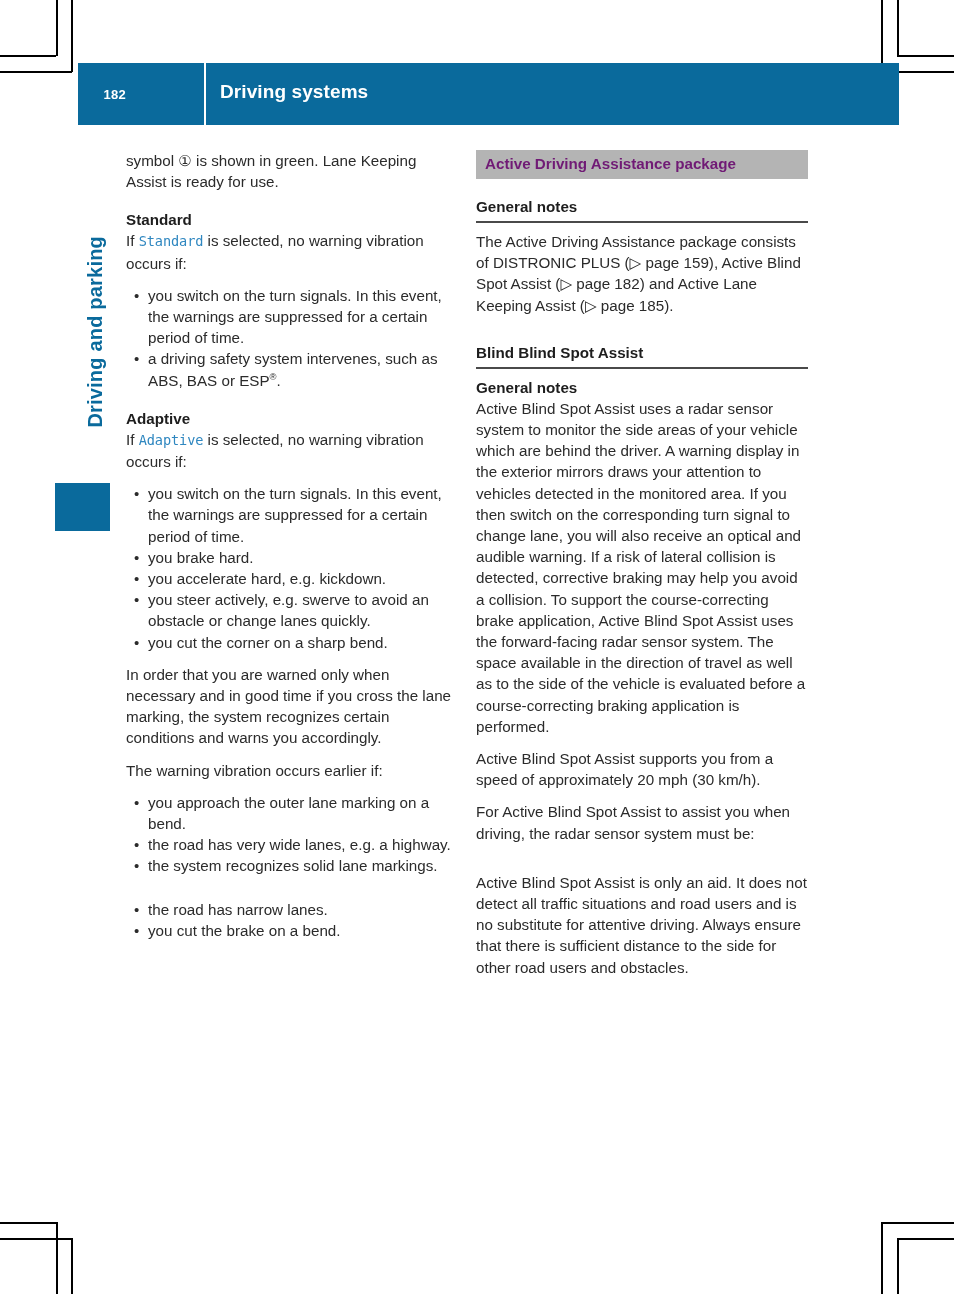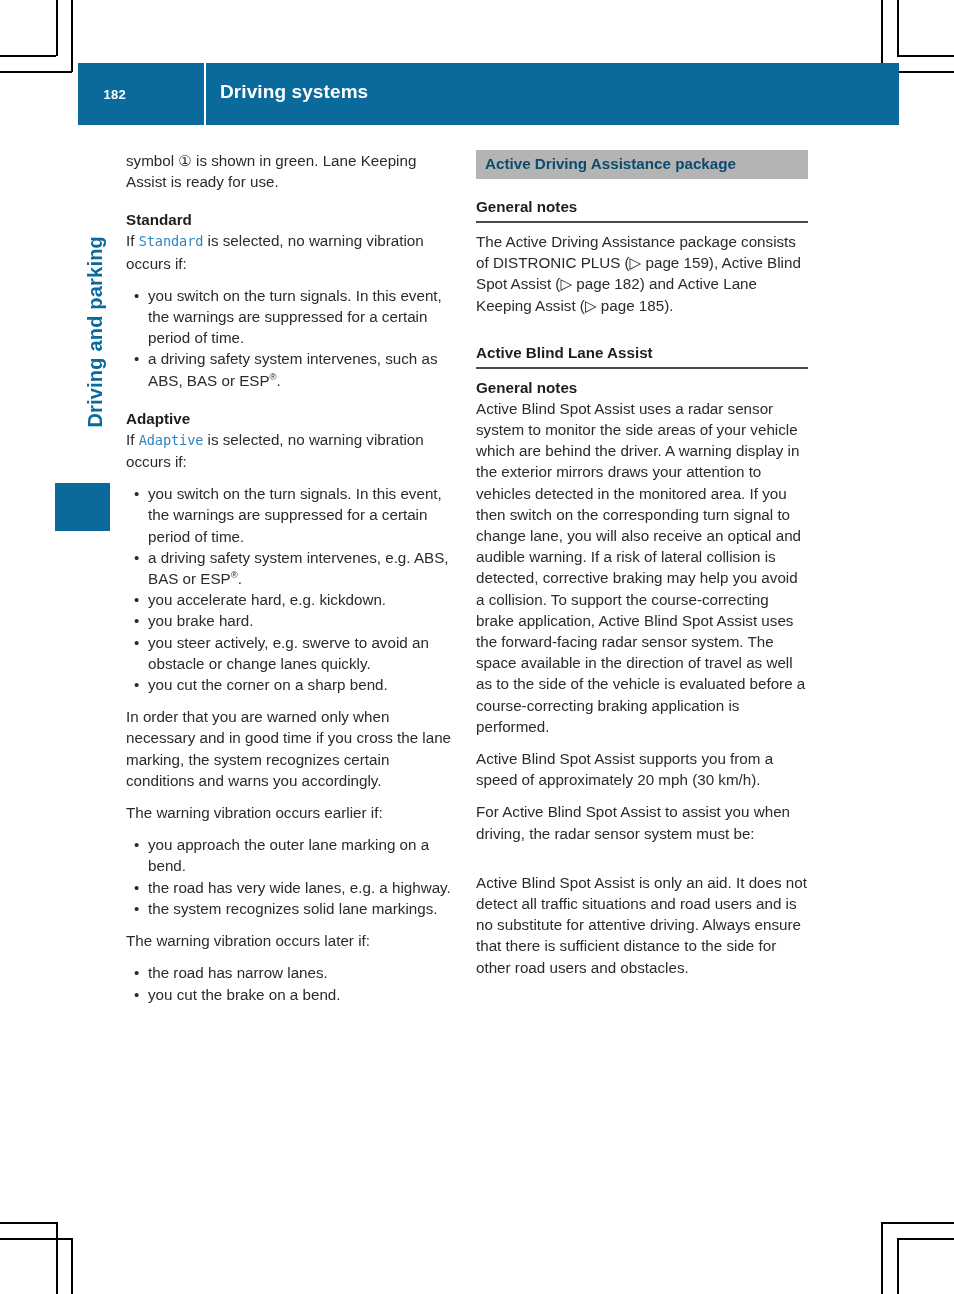--- a/index.html
+++ b/index.html
@@ -115,21 +115,21 @@
     color: #1d1d1d;
   }
   h3.sub.ruled {
     border-bottom: 2px solid #4a4a4a;
     padding-bottom: 4px;
     margin-bottom: 8px;
   }
 
   .bar-heading {
     background: #b4b4b4;
-    color: #0c4a6e;
+    color: #701a75;
     font-size: 15.2px;
     font-weight: bold;
     padding: 4px 0 5px 9px;
     line-height: 20px;
   }
 
   ul.bullets {
     margin: 0;
     padding: 0;
     list-style: none;
@@ -225,23 +225,22 @@
   <h3 class="sub">Adaptive</h3>
 
   <p class="para">
     <span>If </span><span class="mono">Adaptive</span><span> is selected, no warning vibration occurs if:</span>
   </p>
 
   <div class="gap-s"></div>
 
   <ul class="bullets">
     <li>you switch on the turn signals. In this event, the warnings are suppressed for a certain period of time.</li>
-    <li><span>a driving safety system intervenes, e.g. ABS, BAS or ESP</span><sup class="reg">®</sup><span>.</span></li>
+    <li>you brake hard.</li>
     <li>you accelerate hard, e.g. kickdown.</li>
-    <li>you brake hard.</li>
     <li>you steer actively, e.g. swerve to avoid an obstacle or change lanes quickly.</li>
     <li>you cut the corner on a sharp bend.</li>
   </ul>
 
   <div class="gap-s"></div>
 
   <p class="para">In order that you are warned only when necessary and in good time if you cross the lane marking, the system recognizes certain conditions and warns you accordingly.</p>
 
   <div class="gap-s"></div>
 
@@ -250,21 +249,20 @@
   <div class="gap-s"></div>
 
   <ul class="bullets">
     <li>you approach the outer lane marking on a bend.</li>
     <li>the road has very wide lanes, e.g. a highway.</li>
     <li>the system recognizes solid lane markings.</li>
   </ul>
 
   <div class="gap-s"></div>
 
-  <p class="para">The warning vibration occurs later if:</p>
 
   <div class="gap-s"></div>
 
   <ul class="bullets">
     <li>the road has narrow lanes.</li>
     <li>you cut the brake on a bend.</li>
   </ul>
 
 </div>
 
@@ -275,21 +273,21 @@
   <div class="gap-m"></div>
 
   <h3 class="sub ruled">General notes</h3>
 
   <p class="para">
     <span>The Active Driving Assistance package consists of DISTRONIC PLUS (</span><span class="ref">▷ page 159</span><span>), Active Blind Spot Assist (</span><span class="ref">▷ page 182</span><span>) and Active Lane Keeping Assist (</span><span class="ref">▷ page 185</span><span>).</span>
   </p>
 
   <div class="gap-l"></div>
 
-  <h3 class="sub ruled">Active Blind Lane Assist</h3>
+  <h3 class="sub ruled">Blind Blind Spot Assist</h3>
 
   <h3 class="sub">General notes</h3>
 
   <p class="para">Active Blind Spot Assist uses a radar sensor system to monitor the side areas of your vehicle which are behind the driver. A warning display in the exterior mirrors draws your attention to vehicles detected in the monitored area. If you then switch on the corresponding turn signal to change lane, you will also receive an optical and audible warning. If a risk of lateral collision is detected, corrective braking may help you avoid a collision. To support the course-correcting brake application, Active Blind Spot Assist uses the forward-facing radar sensor system. The space available in the direction of travel as well as to the side of the vehicle is evaluated before a course-correcting braking application is performed.</p>
 
   <div class="gap-s"></div>
 
   <p class="para">Active Blind Spot Assist supports you from a speed of approximately 20 mph (30 km/h).</p>
 
   <div class="gap-s"></div>

